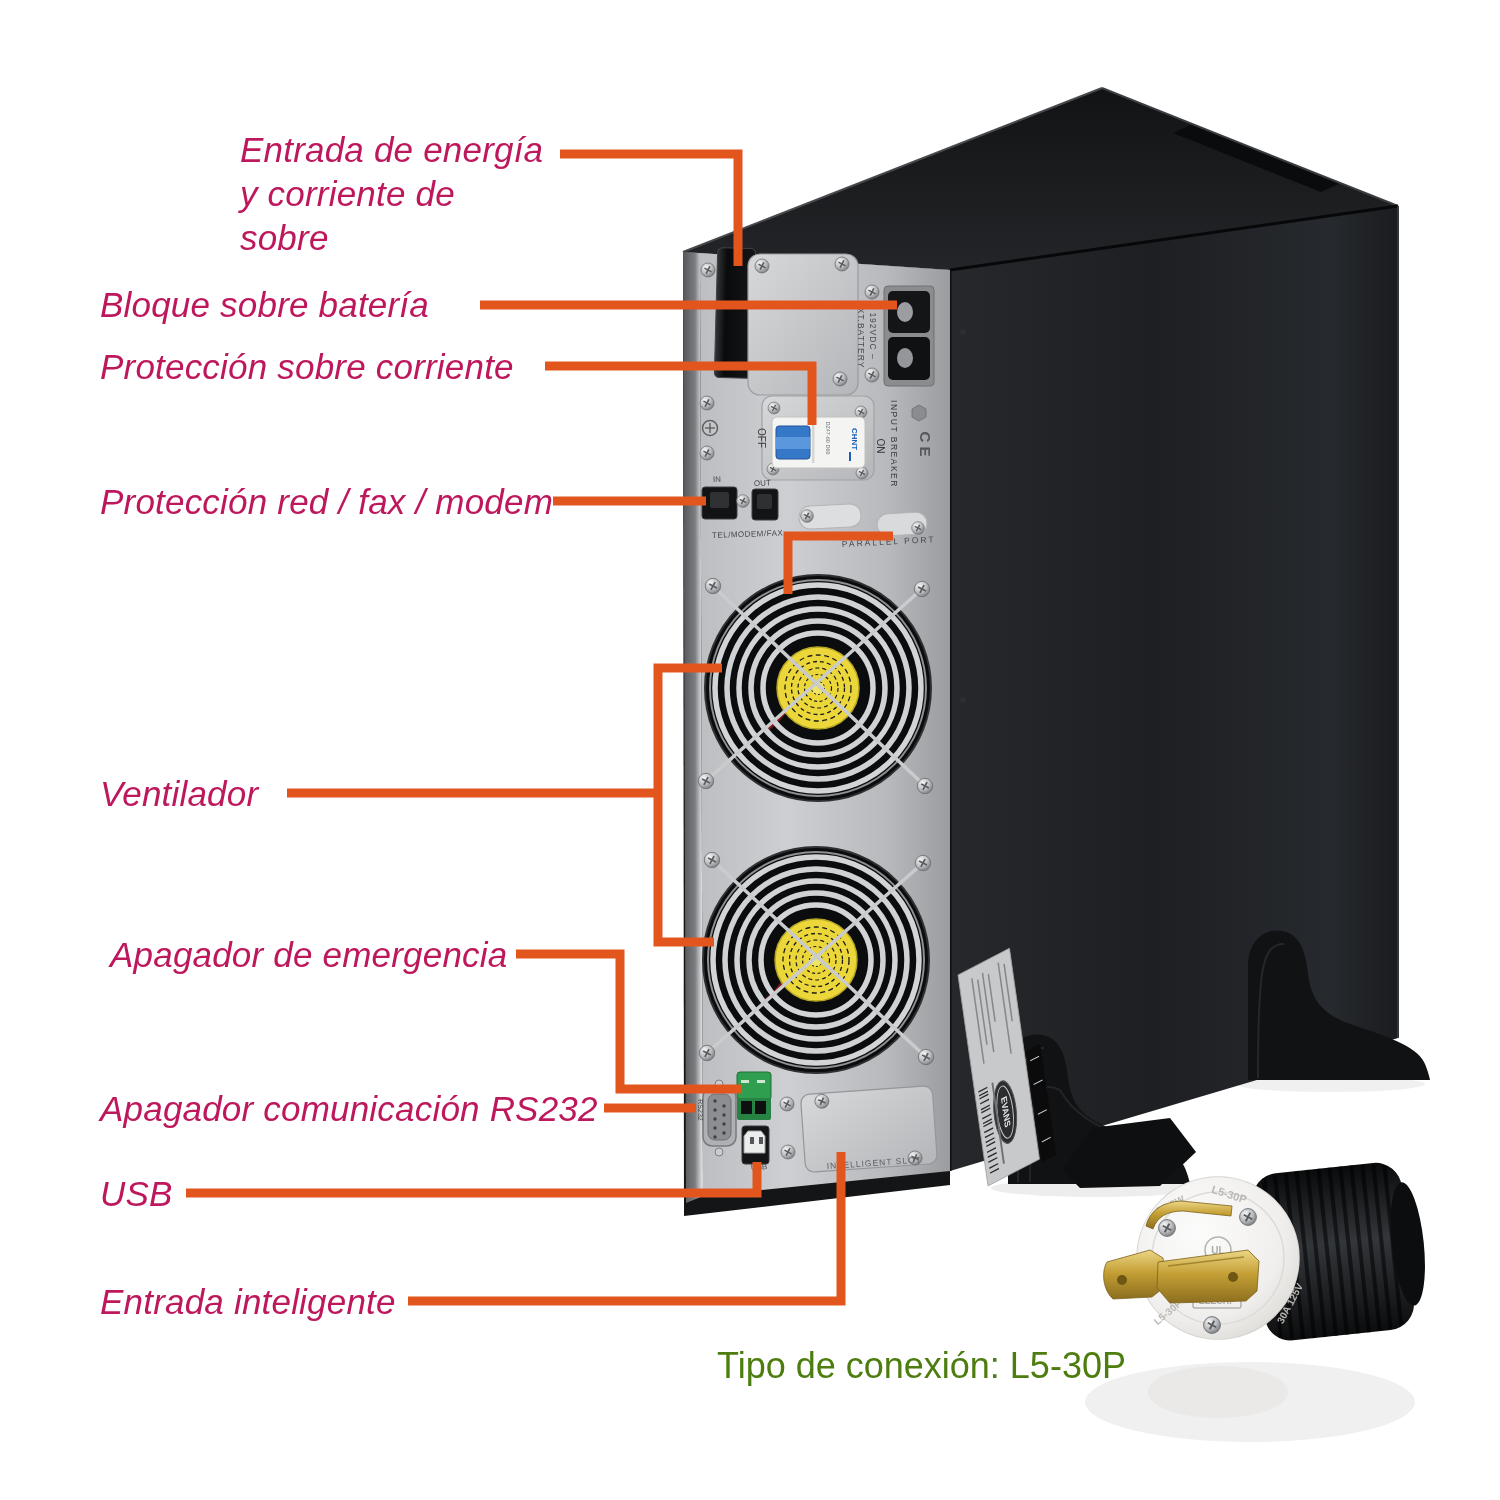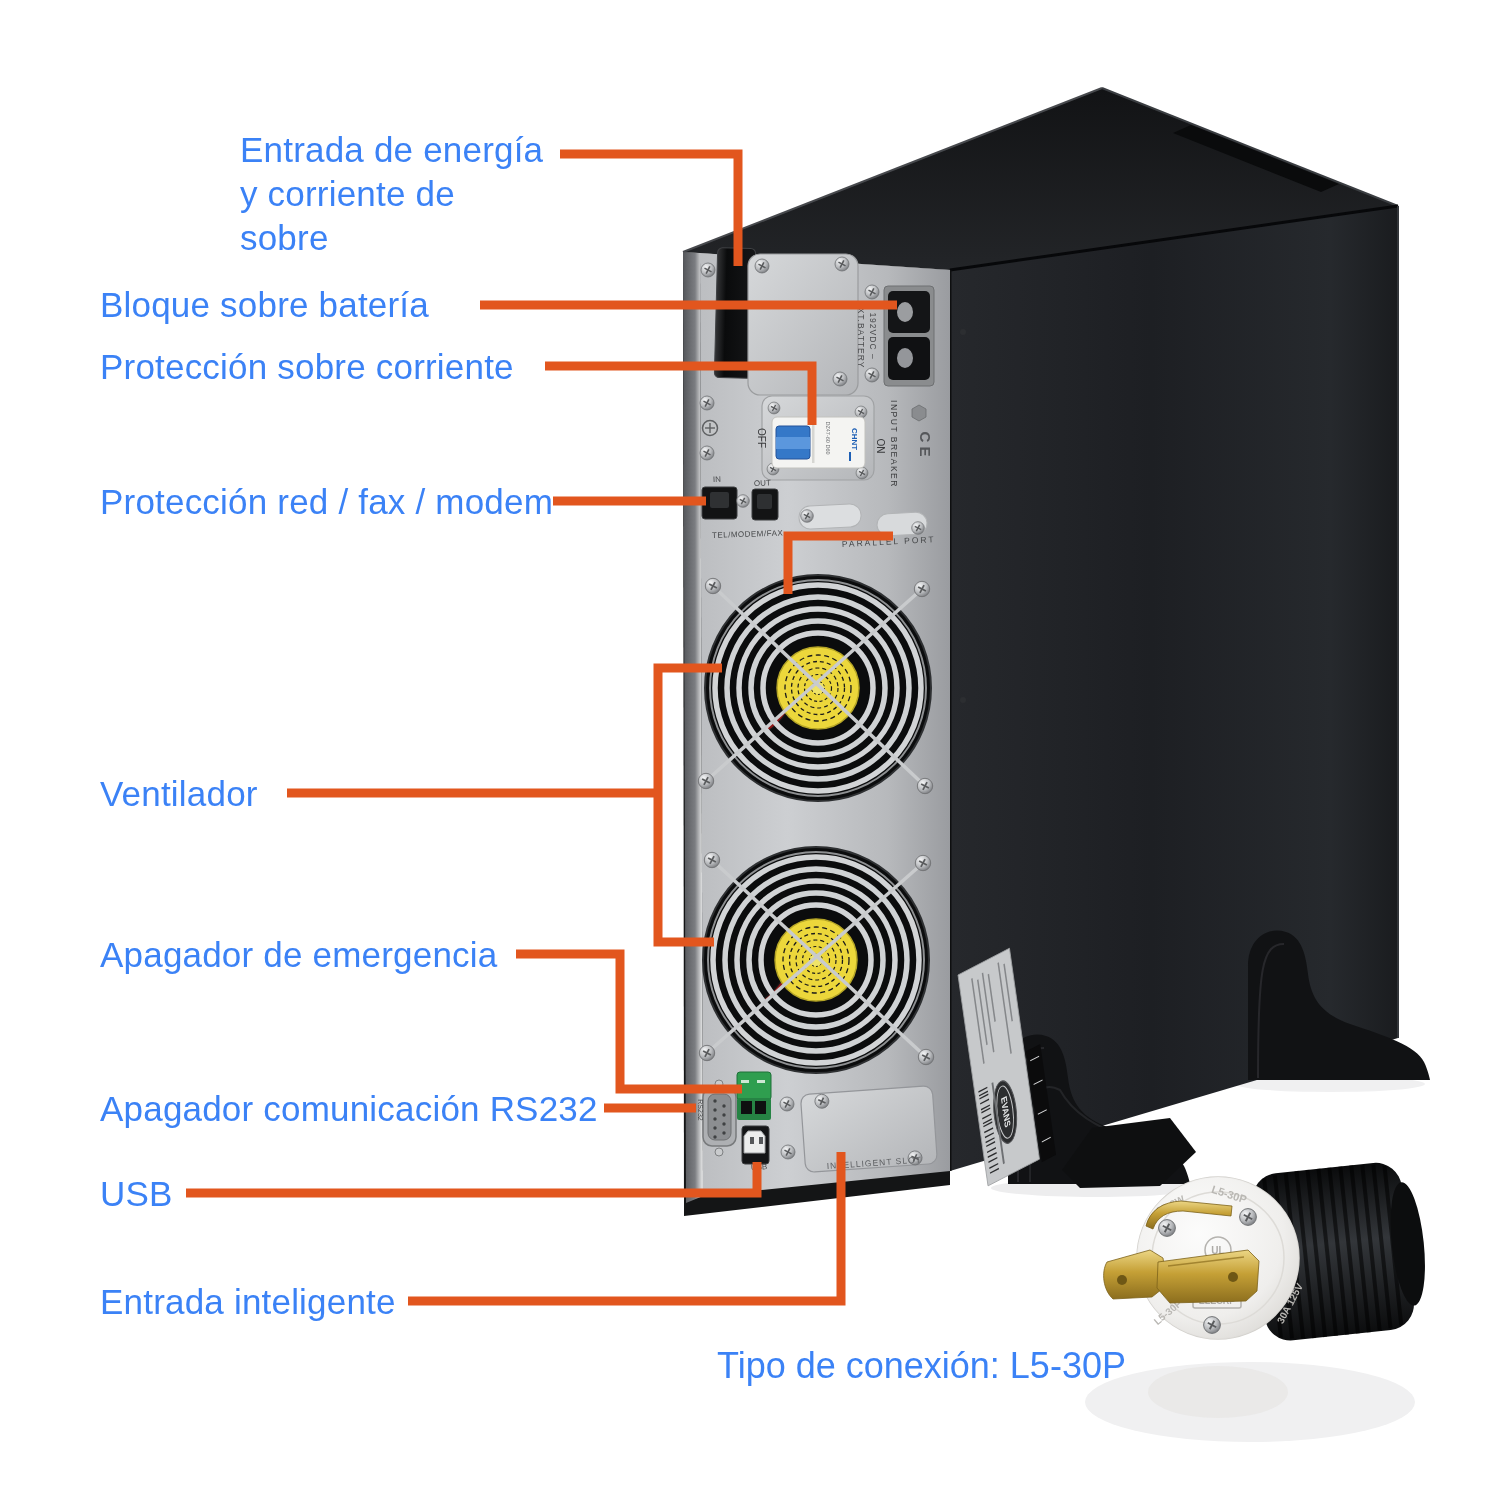--- a/index.html
+++ b/index.html
@@ -1,20 +1,20 @@
 <!DOCTYPE html>
 <html><head>
 <meta charset="utf-8">
 <style>
   html,body{margin:0;padding:0;background:#ffffff;}
   .stage{position:relative;width:1500px;height:1500px;background:#ffffff;overflow:hidden;
          font-family:"Liberation Sans", sans-serif;}
   .stage svg{position:absolute;left:0;top:0;}
-  .callout{position:absolute;color:#3b82f6;font-size:35px;letter-spacing:.2px;line-height:44px;white-space:nowrap;}
-  .caption{position:absolute;color:#3b82f6;font-size:36px;white-space:nowrap;}
+  .callout{position:absolute;color:#be185d;font-size:35px;letter-spacing:.2px;line-height:44px;white-space:nowrap;font-style:italic;}
+  .caption{position:absolute;color:#4d7c0f;font-size:36px;white-space:nowrap;}
   text{font-family:"Liberation Sans", sans-serif;}
 </style>
 </head>
 <body>
 
 <div class="stage">
 
 <svg width="1500" height="1500" viewBox="0 0 1500 1500">
   <defs>
     <radialGradient id="screwG" cx="35%" cy="30%" r="80%">
@@ -384,19 +384,19 @@
 
 <div class="callout" style="left:240px;top:128px">
   <div>Entrada de energía</div>
   <div>y corriente de</div>
   <div>sobre</div>
 </div>
 <div class="callout" style="left:100px;top:283px">Bloque sobre batería</div>
 <div class="callout" style="left:100px;top:480px">Protección red / fax / modem</div>
 <div class="callout" style="left:100px;top:345px">Protección sobre corriente</div>
 <div class="callout" style="left:100px;top:772px">Ventilador</div>
-<div class="callout" style="left:100px;top:933px">Apagador de emergencia</div>
+<div class="callout" style="left:110px;top:933px">Apagador de emergencia</div>
 <div class="callout" style="left:100px;top:1087px">Apagador comunicación RS232</div>
 <div class="callout" style="left:100px;top:1172px">USB</div>
 <div class="callout" style="left:100px;top:1280px">Entrada inteligente</div>
 <div class="caption" style="left:717px;top:1345px">Tipo de conexión: L5-30P</div>
 
 </div>
 
 </body></html>

